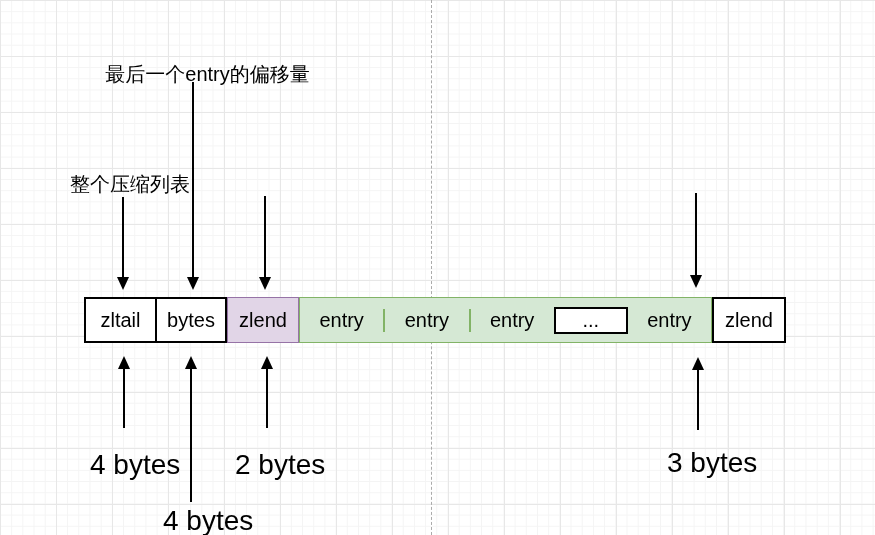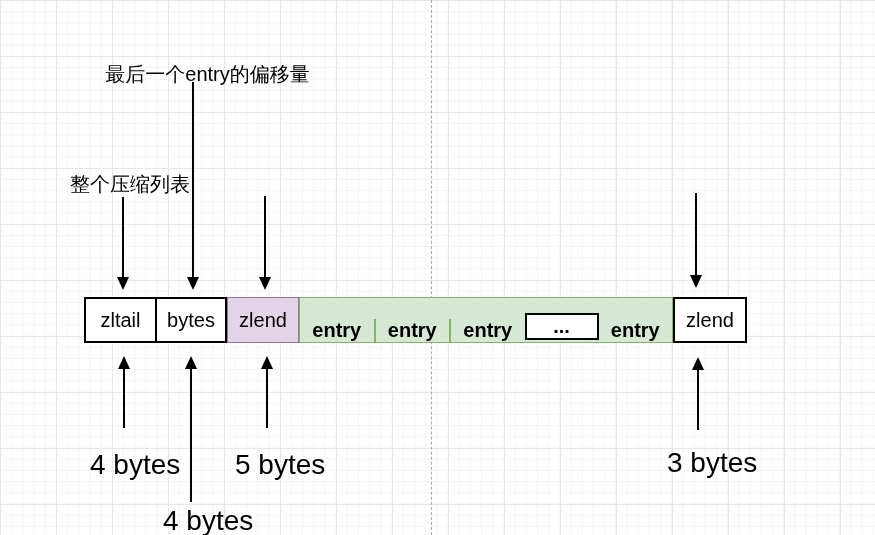--- a/index.html
+++ b/index.html
@@ -35,22 +35,22 @@
   .cell {
     display:flex; align-items:center; justify-content:center;
     font-size:20px;
   }
   .cell.white { background:#ffffff; border:2px solid #000; }
   .cell.purple { background:#e1d5e7; border:1px solid #9673a6; }
   .cell-zlbytes { width:73px; }
   .cell-zltail  { width:72px; margin-left:-2px; }
   .cell-zllen   { width:72px; }
   .green-strip {
-    display:flex; align-items:flex-end;
-    background:#d5e8d4; border:1px solid #82b366; width:374px;font-weight:bold;
+    display:flex; align-items:center;
+    background:#d5e8d4; border:1px solid #82b366; width:413px;
   }
   .cell.green { background:transparent; border:none; flex:1; }
   .cell.green + .cell.green { border-left:2px solid #82b366; }
   .cell-dots {
     width:74px; background:#fff; border:2px solid #1a1a1a; margin:2px 0;
     flex:none;
   }
   .cell-zlend-tail { width:74px; }
   
   .arr { position:absolute; width:14px; }
@@ -142,17 +142,17 @@
   <div class="arr up" style="left:260px; top:356px; height:72px;">
     <div class="head"></div>
     <div class="line"></div>
   </div>
   <div class="arr up" style="left:691px; top:357px; height:73px;">
     <div class="head"></div>
     <div class="line"></div>
   </div>
 
   <div class="size-label" style="left:90px; top:449px;">4 bytes</div>
-  <div class="size-label" style="left:235px; top:449px;">5 bytes</div>
+  <div class="size-label" style="left:235px; top:449px;">2 bytes</div>
   <div class="size-label" style="left:163px; top:505px;">4 bytes</div>
   <div class="size-label" style="left:667px; top:447px;">3 bytes</div>
 
 </div>
 
 </body></html>

